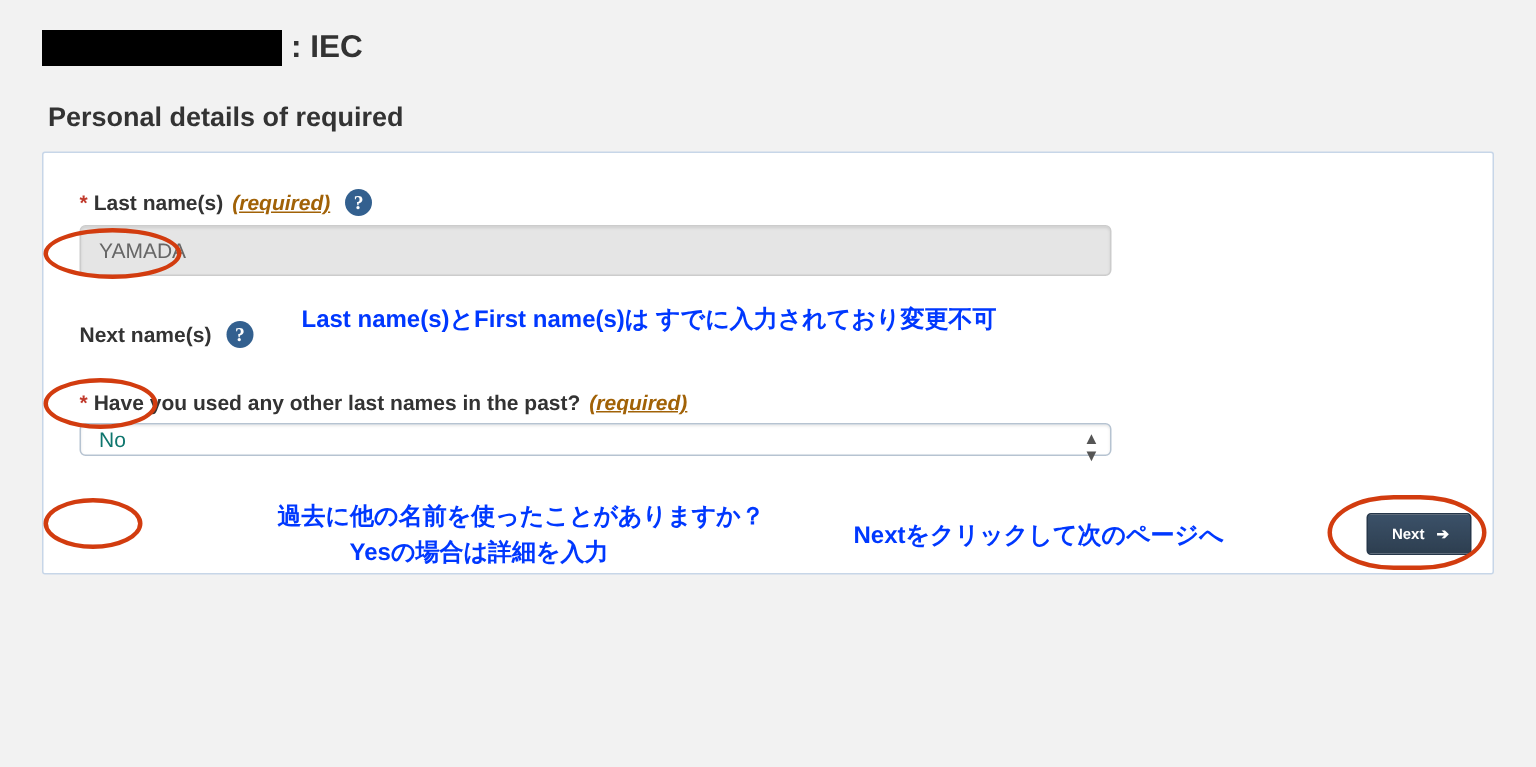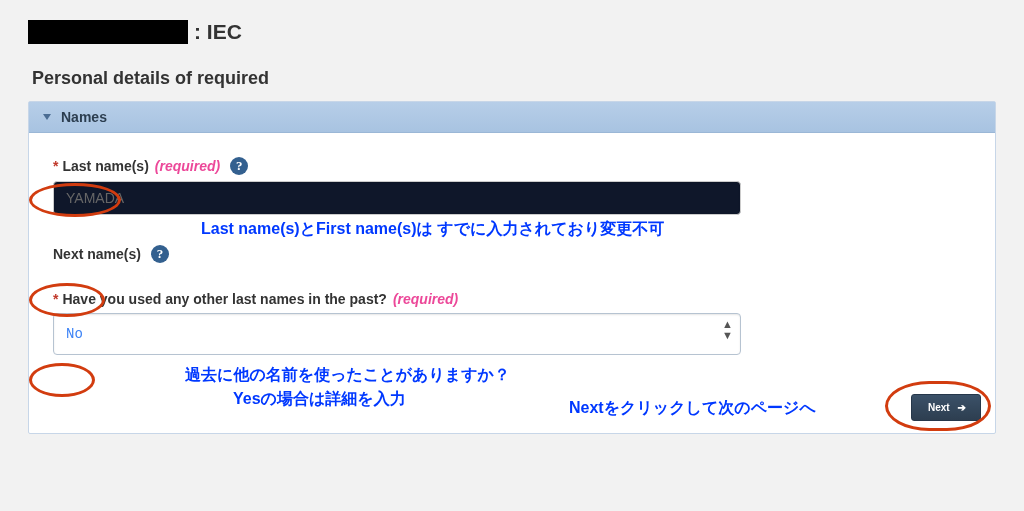--- a/index.html
+++ b/index.html
@@ -73,24 +73,25 @@
     margin-bottom: 6px;
     display: flex;
     align-items: center;
   }
   .field-label .req-star {
     color: #c0392b;
     margin-right: 4px;
     font-weight: 700;
   }
   .req-word {
-    color: #ec4899;
+    color: #a16207;
     font-style: italic;
     font-weight: 700;
     margin-left: 6px;
+    text-decoration: underline;
   }
   .help-icon {
     display: inline-flex;
     align-items: center;
     justify-content: center;
     background: #33608f;
     color: #fff;
     font-weight: 700;
     border-radius: 50%;
     margin-left: 10px;
@@ -101,45 +102,44 @@
     cursor: pointer;
     font-family: Georgia, serif;
     font-style: normal;
   }
   .text-input {
     width: 688px;
     height: 34px;
     box-sizing: border-box;
     border: 1px solid #ccc;
     border-radius: 4px;
-    background: #0f172a;
+    background: #e5e5e5;
     color: #666;
     padding: 0 12px;
     font-size: 14px;
     box-shadow: inset 0 1px 2px rgba(0,0,0,.1);
   }
   .select-wrap {
     position: relative;
     width: 688px;
   }
   .select-input {
     width: 688px;
-    height: 42px;
+    height: 22px;
     box-sizing: border-box;
     border: 1px solid #b6c3d1;
     border-radius: 4px;
     background: #fff;
-    color: #3b82f6;
+    color: #0f766e;
     padding: 0 28px 0 12px;
     font-size: 14px;
     appearance: none;
     -webkit-appearance: none;
     box-shadow: inset 0 1px 2px rgba(0,0,0,.1);
     cursor: pointer;
-    font-family: Liberation Mono, monospace;
   }
   .select-caret {
     position: absolute;
     right: 8px;
     top: 6px;
     font-size: 11px;
     color: #555;
     line-height: 11px;
     pointer-events: none;
   }
@@ -196,37 +196,33 @@
 <div class="page">
 
   <h1 class="page-heading">
     <span class="redact"></span>
     <span>: IEC</span>
   </h1>
 
   <h2 class="page-subheading">Personal details of required</h2>
 
   <div class="panel">
-    <div class="panel-header">
-      <span class="tri"></span>
-      <span>Names</span>
-    </div>
     <div class="panel-body">
 
       
       <div class="field-label">
         <span class="req-star">*</span>
         <span>Last name(s)</span>
         <span class="req-word">(required)</span>
         <span class="help-icon">?</span>
       </div>
       <input class="text-input" type="text" disabled="" value="YAMADA" style="">
 
       
-      <div class="annot" style="left:172px; top:86px;">Last name(s)とFirst name(s)は すでに入力されており変更不可</div>
+      <div class="annot" style="left:172px; top:101px;">Last name(s)とFirst name(s)は すでに入力されており変更不可</div>
 
       <div class="gap-lg"></div>
 
       
       <div class="field-label" style="margin-top:8px;">
         <span>Next name(s)</span>
         <span class="help-icon">?</span>
       </div>
 
       <div class="gap-lg"></div>

